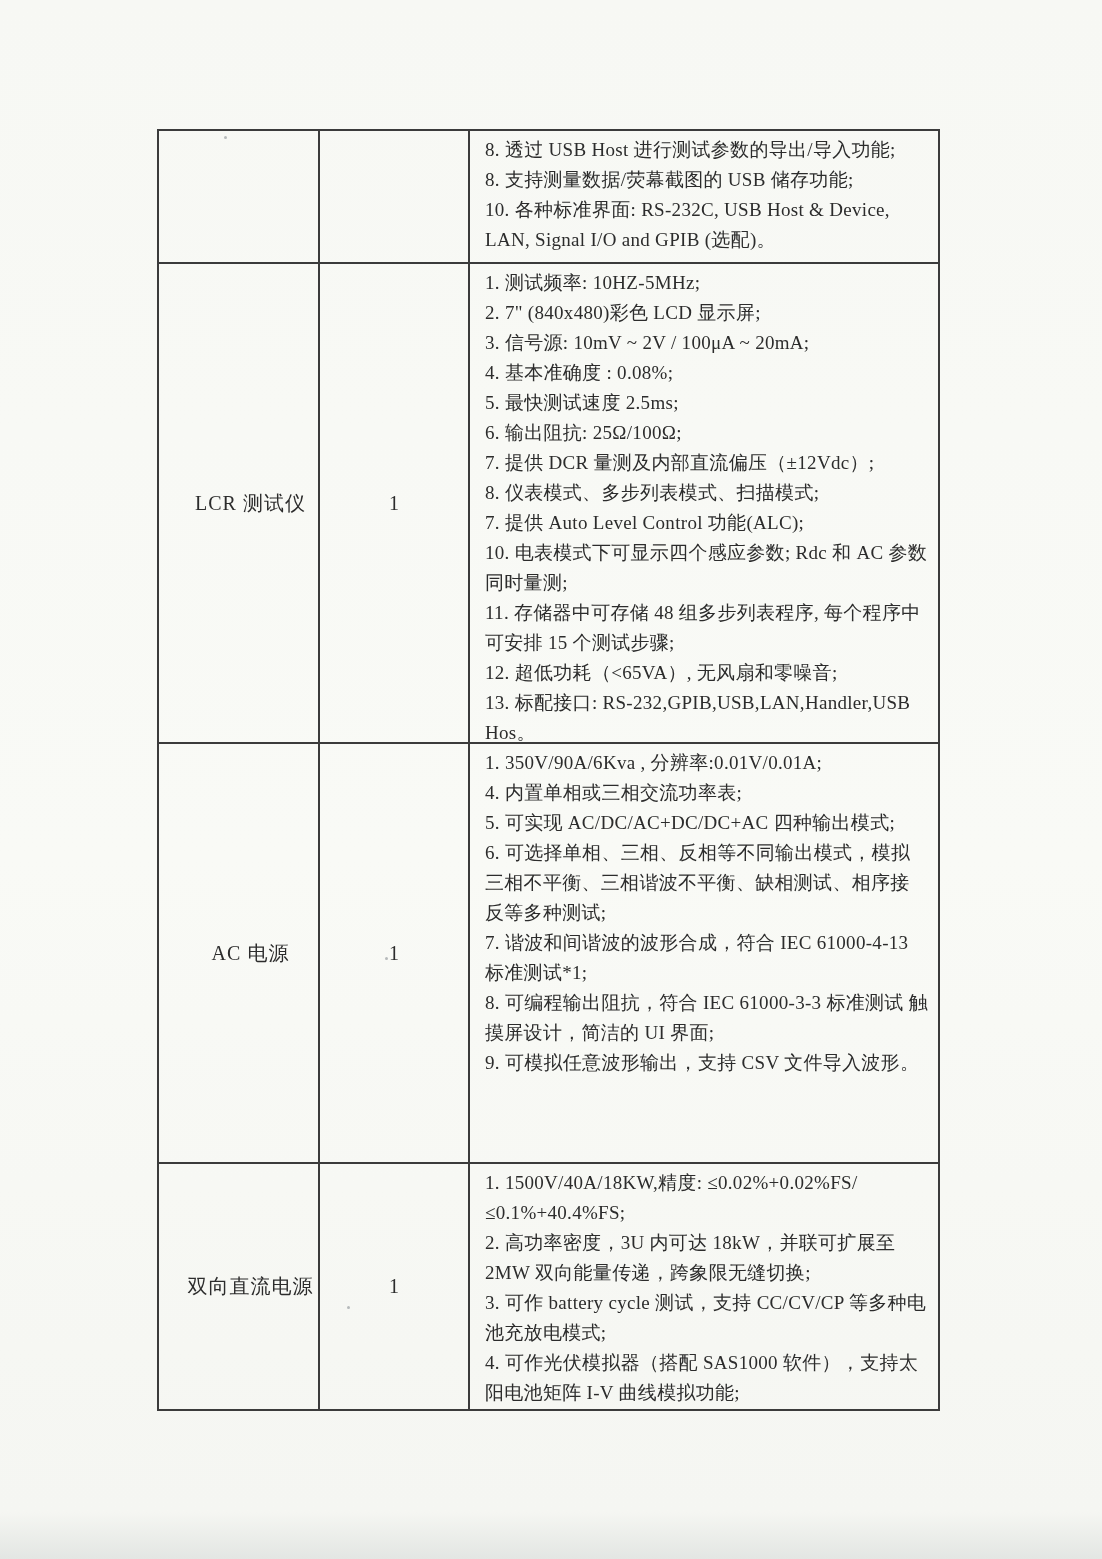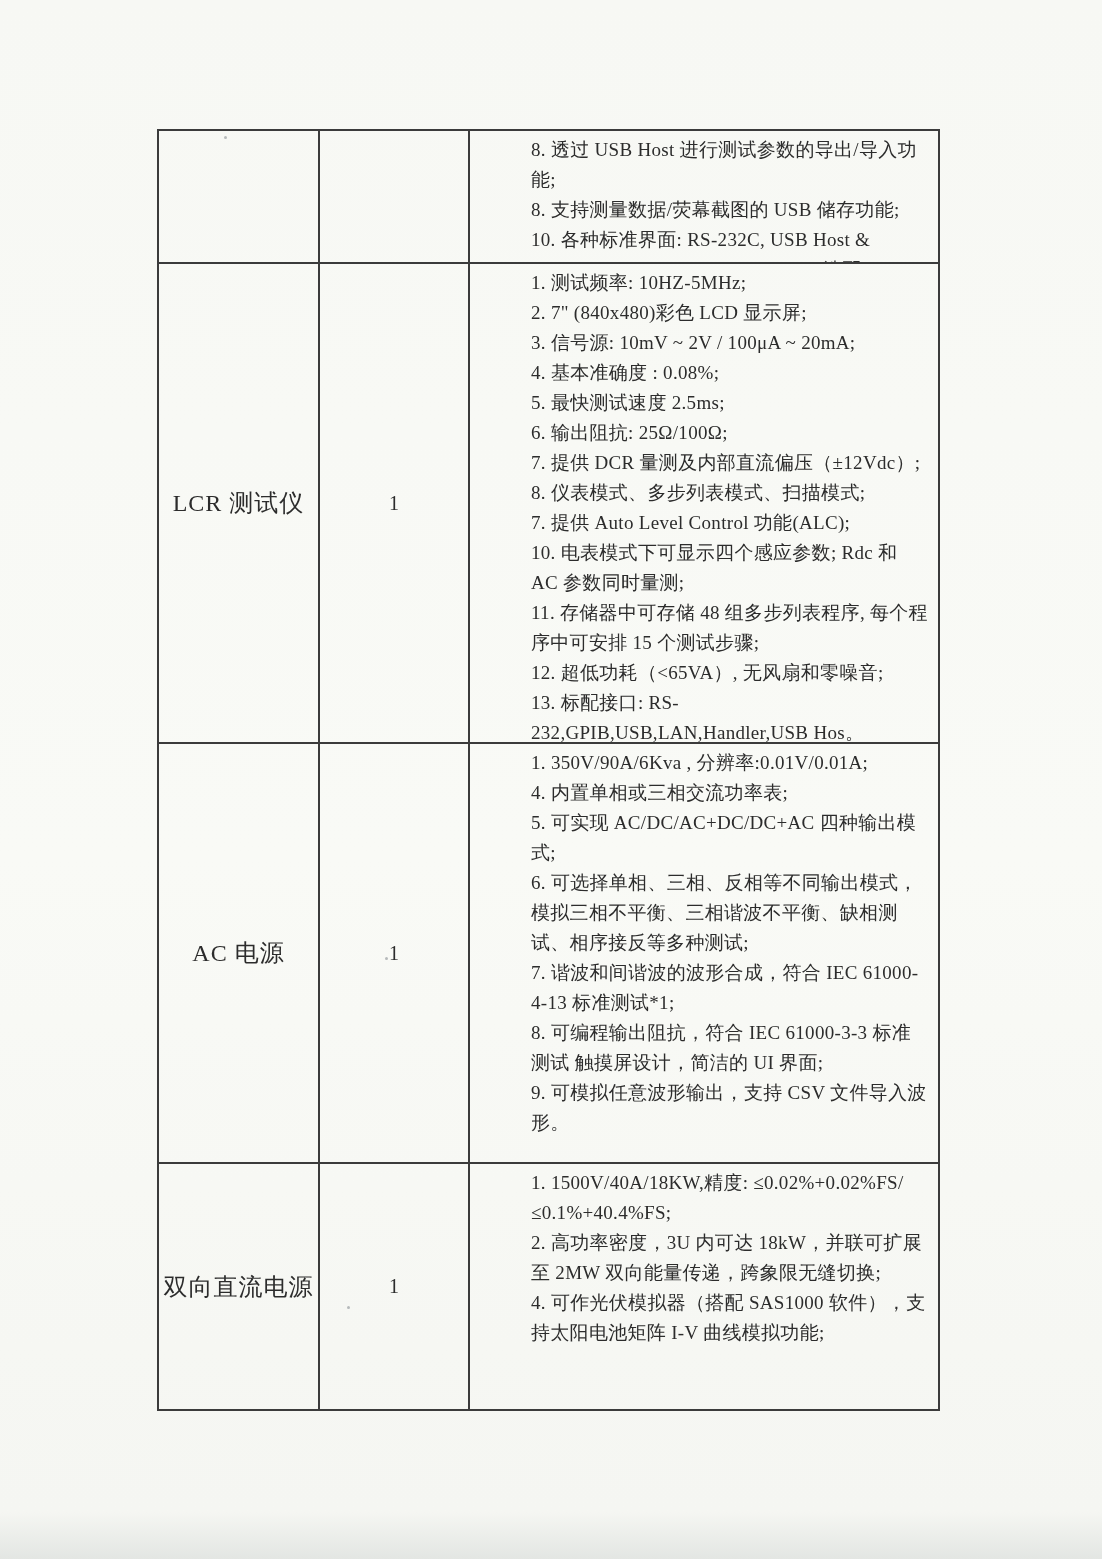--- a/index.html
+++ b/index.html
@@ -38,41 +38,41 @@
     box-sizing: border-box;
     border-right: 2px solid #3b3b3b;
     overflow: hidden;
   }
   .cell:last-child { border-right: none; }
   .name-cell {
     width: 161px;
     display: flex;
     align-items: center;
     justify-content: center;
-    font-size: 24px;
+    font-size: 20px;
     letter-spacing: 1px;
     text-align: center;
+    padding-left: 24px;
   }
   .qty-cell {
     width: 150px;
     display: flex;
     align-items: center;
     justify-content: center;
     font-size: 20px;
   }
   .specs-cell {
     flex: 1;
     padding: 4px 10px 0 15px;
     font-size: 19px;
   }
   .spec-line {
     line-height: 30px;
     letter-spacing: 0.3px;
     word-break: break-word;
-    margin-left: 46px;
   }
   .speck {
     position: absolute;
     background: #9aa0a2;
     border-radius: 50%;
     opacity: 0.7;
   }
 </style>
 </head>
 <body>
@@ -124,20 +124,21 @@
           <div class="spec-line">9.  可模拟任意波形输出，支持 CSV 文件导入波形。</div>
         </div>
     </div>
 
     <div class="t-row row-3">
       <div class="cell name-cell">双向直流电源</div>
       <div class="cell qty-cell">1</div>
       <div class="cell specs-cell">
           <div class="spec-line">1.  1500V/40A/18KW,精度: ≤0.02%+0.02%FS/≤0.1%+40.4%FS;</div>
           <div class="spec-line">2.  高功率密度，3U 内可达 18kW，并联可扩展至 2MW 双向能量传递，跨象限无缝切换;</div>
+          <div class="spec-line">3.  可作 battery cycle 测试，支持 CC/CV/CP 等多种电池充放电模式;</div>
           <div class="spec-line">4.  可作光伏模拟器（搭配 SAS1000 软件），支持太阳电池矩阵 I-V 曲线模拟功能;</div>
         </div>
     </div>
 
   </div>
 
   <div class="speck" style="left:224px; top:136px; width:3px; height:3px;"></div>
   <div class="speck" style="left:347px; top:1306px; width:3px; height:3px;"></div>
   <div class="speck" style="left:385px; top:957px; width:3px; height:3px;"></div>
 

